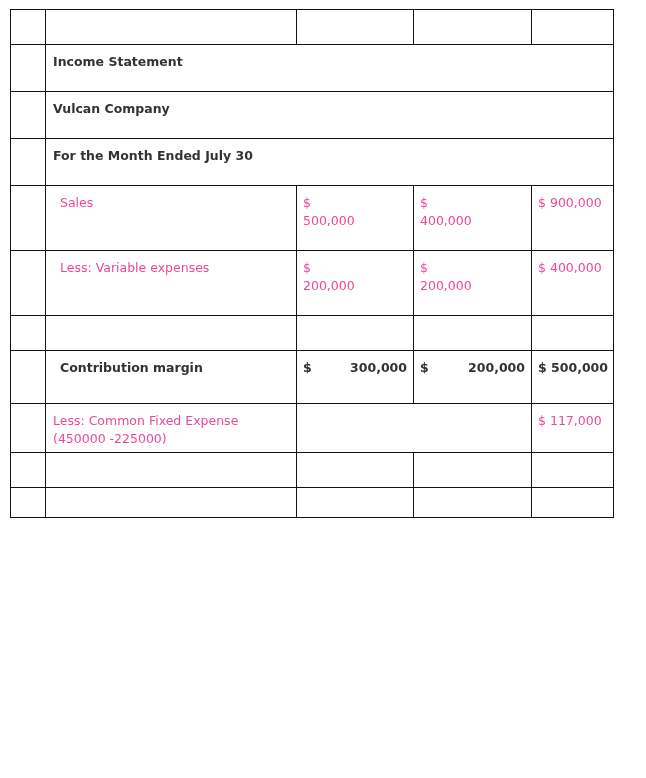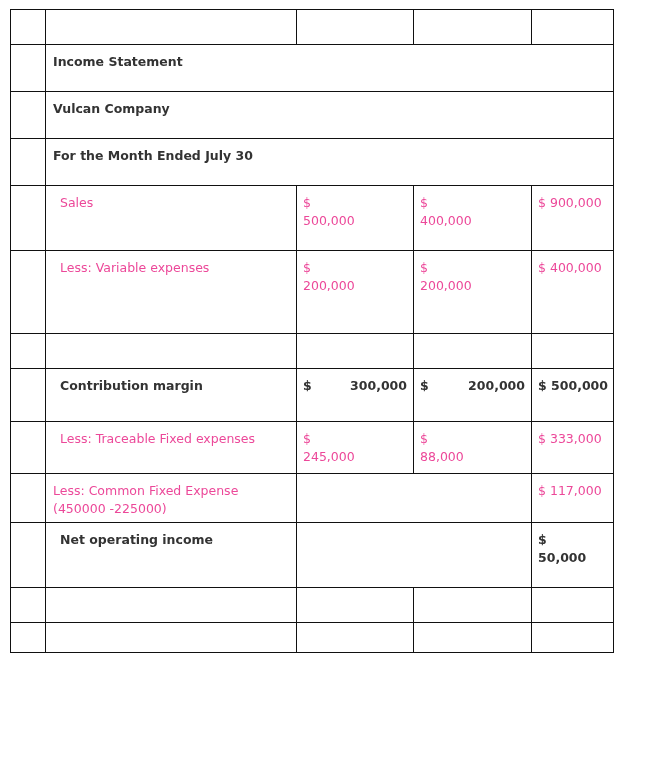--- a/index.html
+++ b/index.html
@@ -78,21 +78,21 @@
       <span>$</span>
       <span>500,000</span>
     </td>
     <td class="light pad-v stack">
       <span>$</span>
       <span>400,000</span>
     </td>
     <td class="light pad-v">$ 900,000</td>
   </tr>
 
-  <tr style="height:83px">
+  <tr style="height:65px">
     <td></td>
     <td class="light pad-i">Less: Variable expenses</td>
     <td class="light pad-v stack">
       <span>$</span>
       <span>200,000</span>
     </td>
     <td class="light pad-v stack">
       <span>$</span>
       <span>200,000</span>
     </td>
@@ -118,54 +118,32 @@
     </td>
     <td class="bold cm-vals">
       <div class="cell-inner">
         <span>$</span>
         <span>200,000</span>
       </div>
     </td>
     <td class="bold cm-total">$ 500,000</td>
   </tr>
 
-  <tr style="height:52px">
-    <td></td>
-    <td class="light pad-i">Less: Traceable Fixed expenses</td>
-    <td class="light pad-v stack">
-      <span>$</span>
-      <span>245,000</span>
-    </td>
-    <td class="light pad-v stack">
-      <span>$</span>
-      <span>88,000</span>
-    </td>
-    <td class="light pad-v">$ 333,000</td>
-  </tr>
 
 
   <tr style="height:49px">
     <td></td>
     <td class="light pad-n stack">
       <span>Less: Common Fixed Expense</span>
       <span>(450000 -225000)</span>
     </td>
     <td colspan="2"></td>
     <td class="light pad-v">$ 117,000</td>
   </tr>
 
-  <tr style="height:65px">
-    <td></td>
-    <td class="bold pad-i">Net operating income</td>
-    <td colspan="2"></td>
-    <td class="bold pad-v stack">
-      <span>$</span>
-      <span>50,000</span>
-    </td>
-  </tr>
 
   <tr style="height:35px">
     <td></td>
     <td></td>
     <td></td>
     <td></td>
     <td></td>
   </tr>
 
   <tr style="height:30px">

